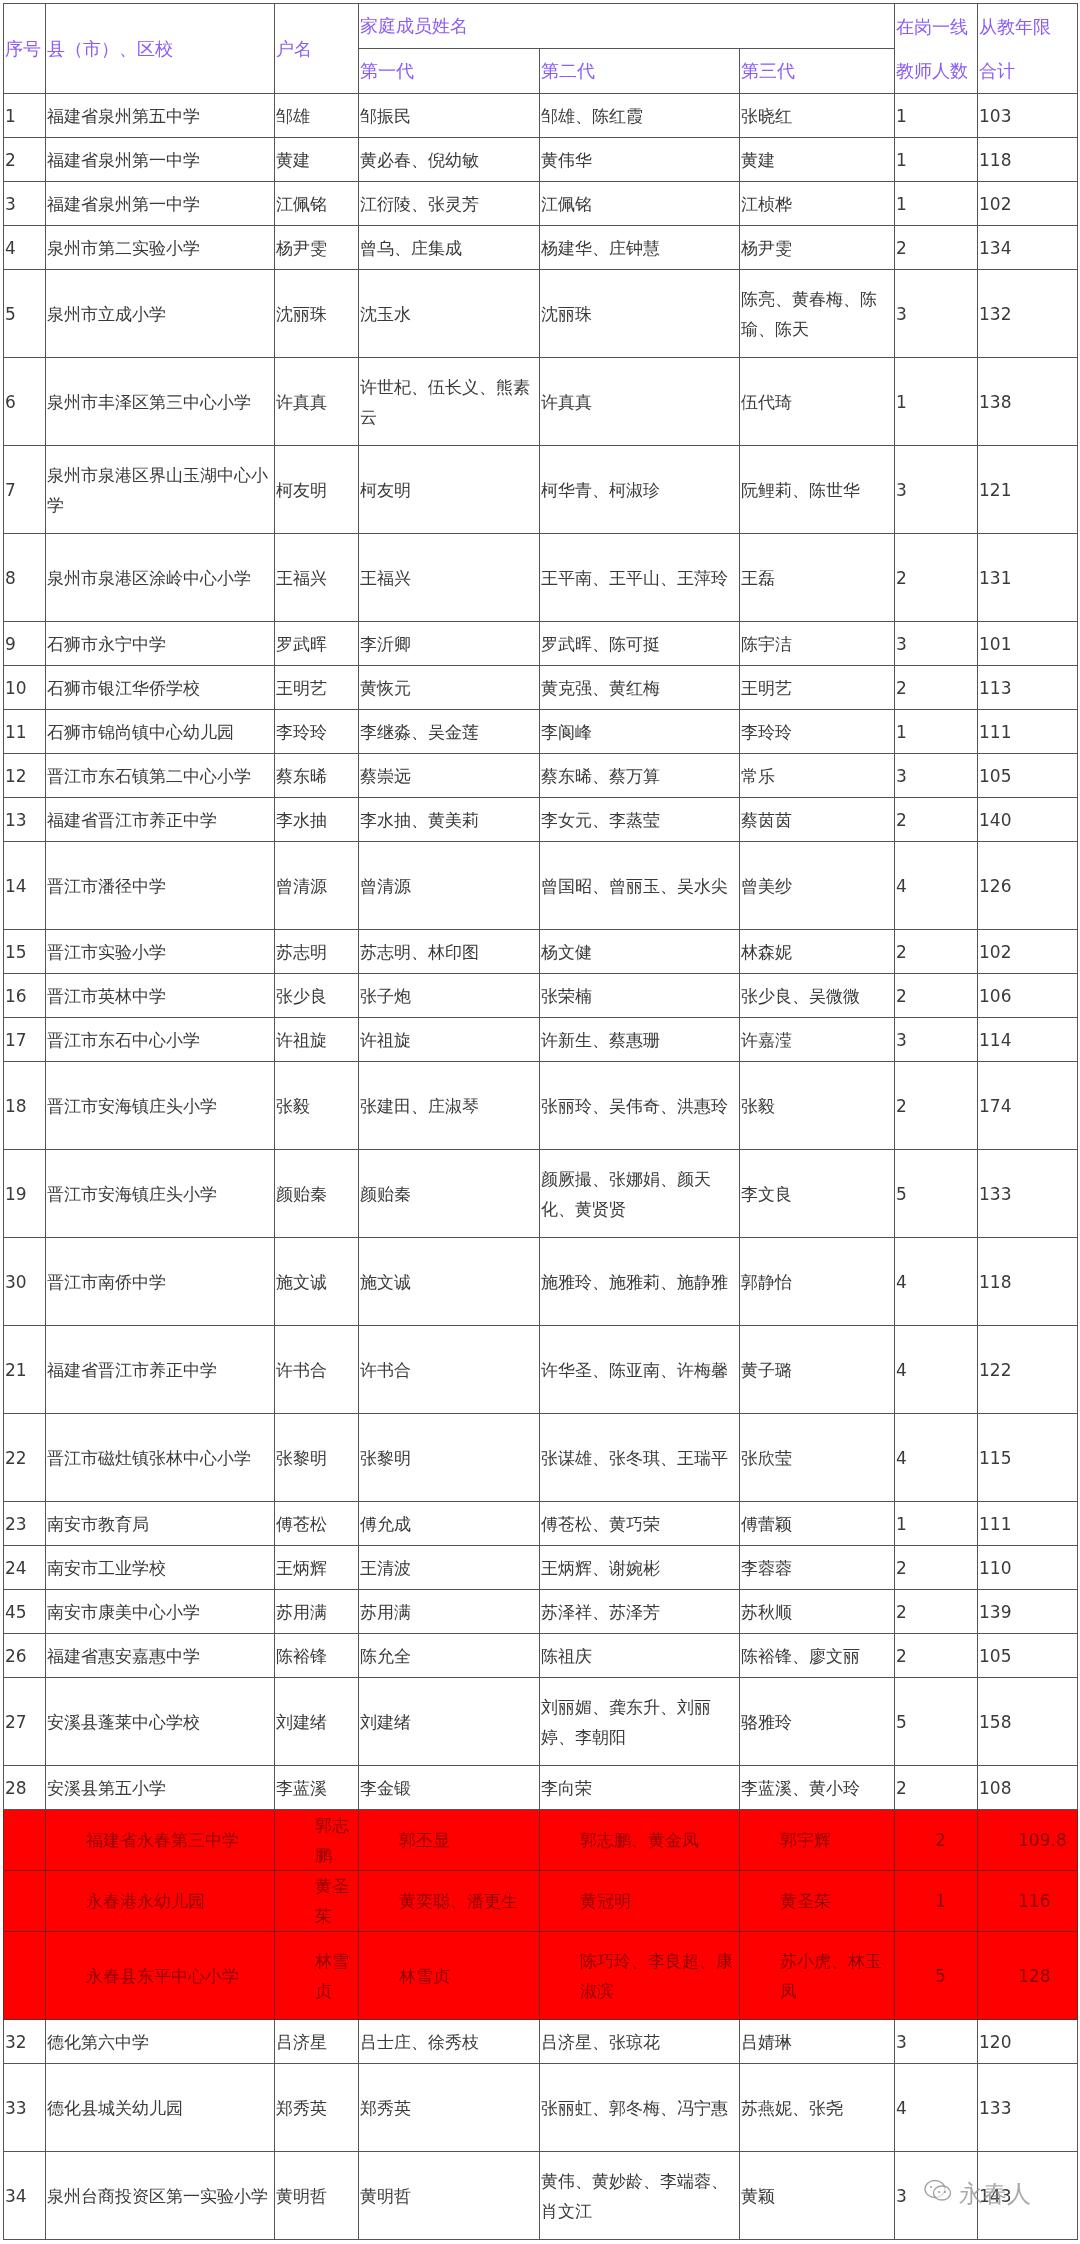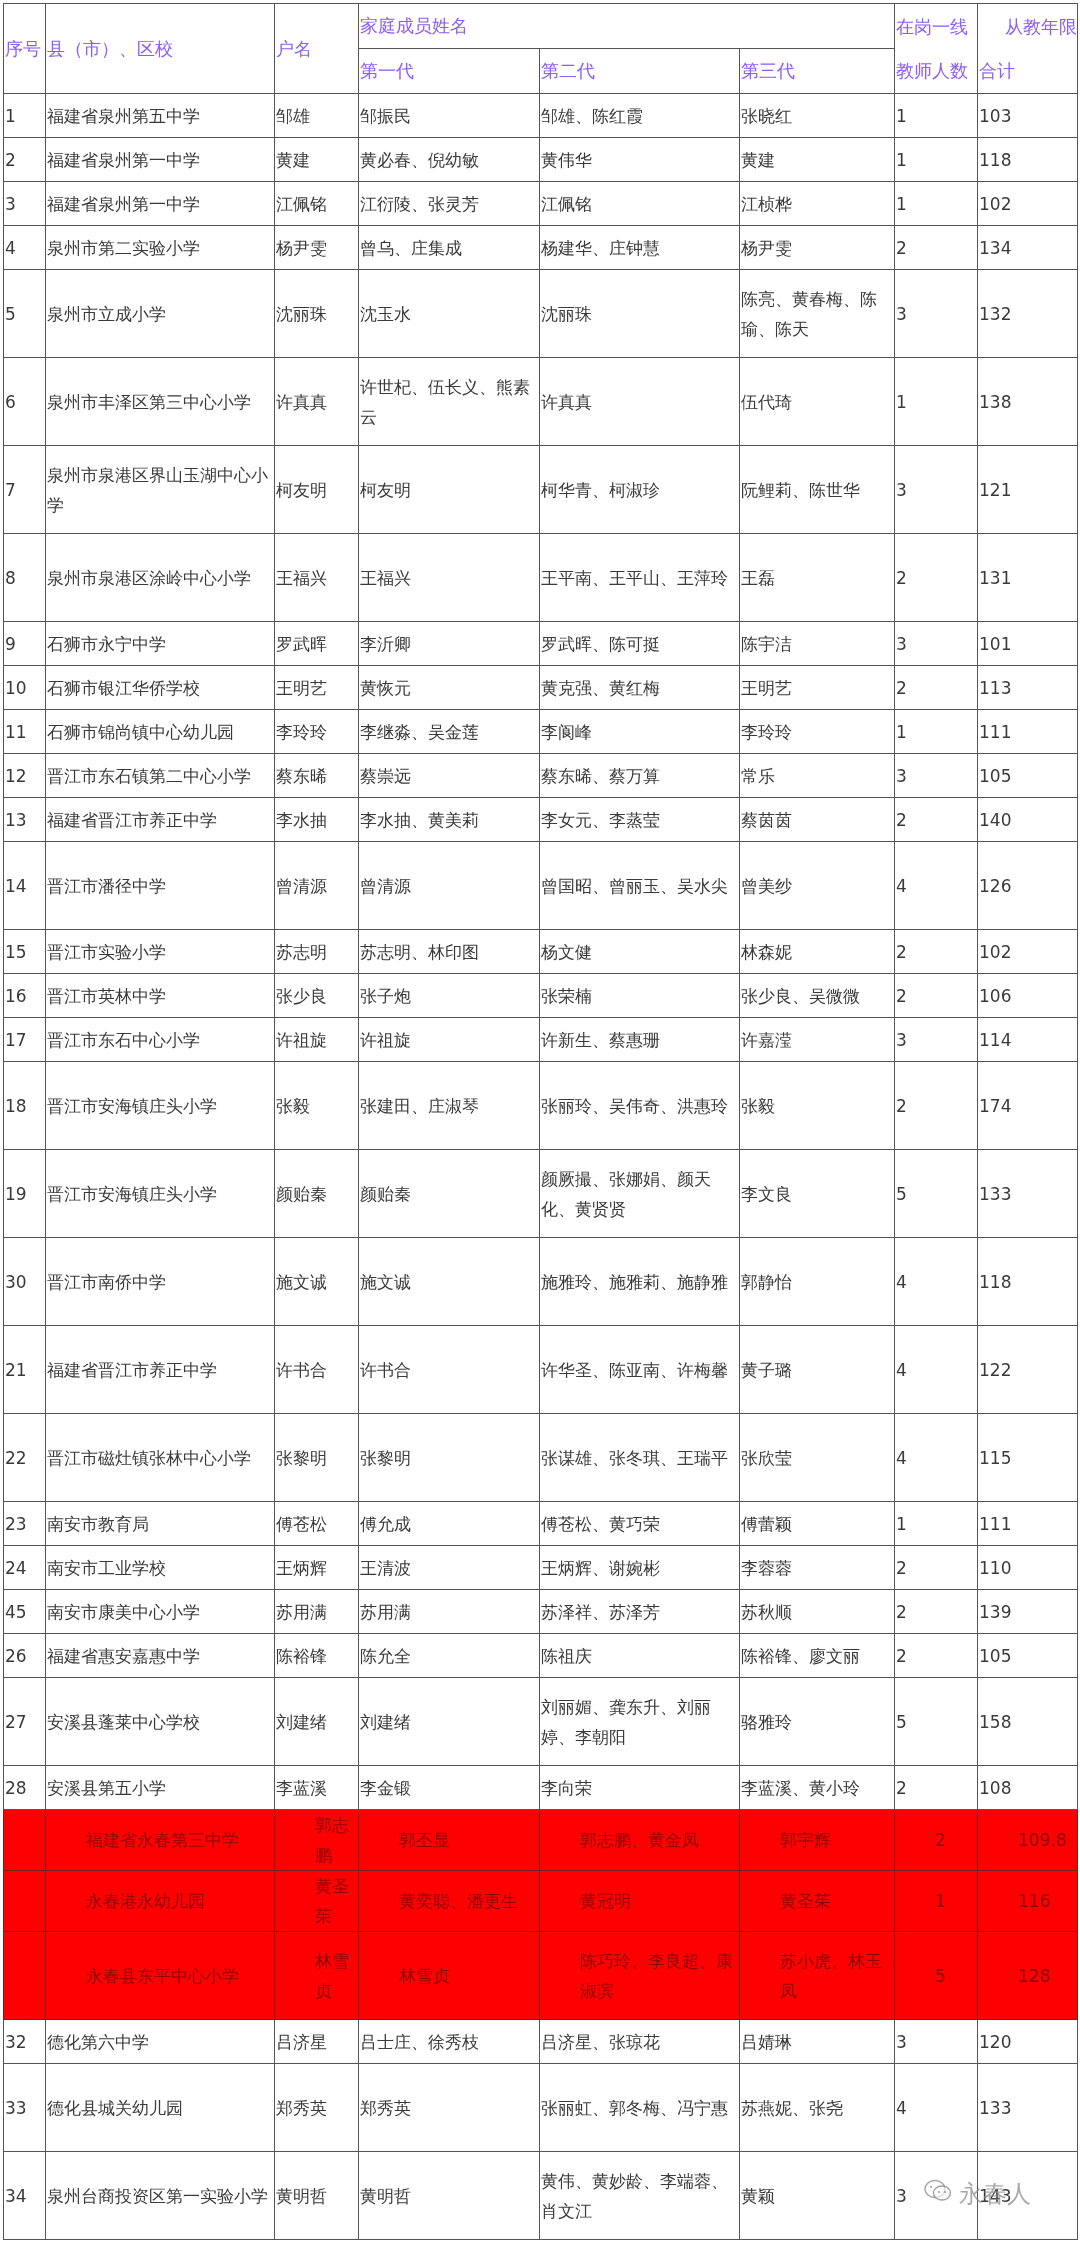--- a/index.html
+++ b/index.html
@@ -93,21 +93,21 @@
       <tr class="h-hdr1">
         <td class="hdr" rowspan="2">序号</td>
         <td class="hdr" rowspan="2">县（市）、区校</td>
         <td class="hdr" rowspan="2">户名</td>
         <td class="hdr hdr-top" colspan="3">家庭成员姓名</td>
         <td class="hdr" rowspan="2">
           <div style="line-height:44px;">在岗一线</div>
           <div style="line-height:44px;">教师人数</div>
         </td>
         <td class="hdr" rowspan="2">
-          <div style="line-height:44px;text-align:right;">从教年限</div>
+          <div style="line-height:44px;">从教年限</div>
           <div style="line-height:44px;">合计</div>
         </td>
       </tr>
       <tr class="h-hdr2">
         <td class="hdr">第一代</td>
         <td class="hdr">第二代</td>
         <td class="hdr">第三代</td>
       </tr>
     </thead>
     <tbody id="table-body">

